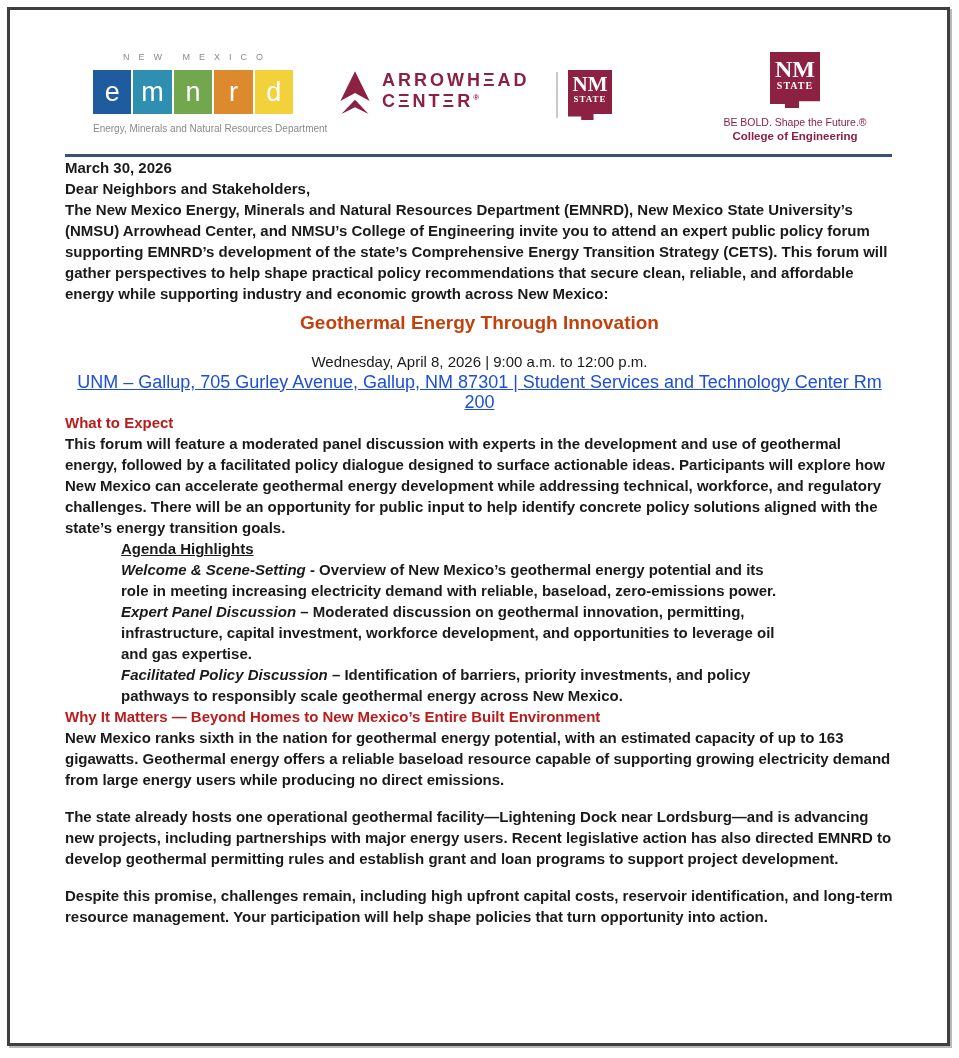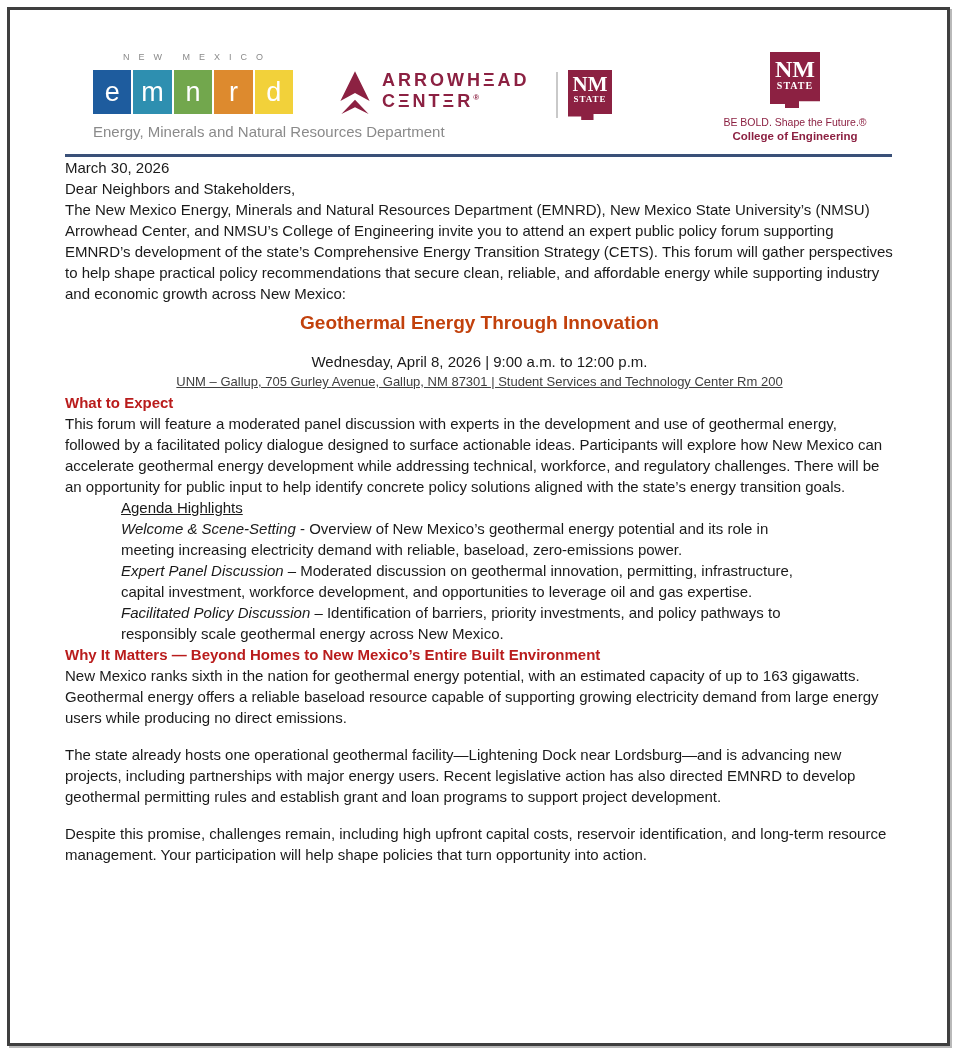--- a/index.html
+++ b/index.html
@@ -16,21 +16,21 @@
   }
   
   .header{position:relative;height:140px;}
   .emnrd{position:absolute;left:71px;top:42px;width:200px;text-align:center;padding-left:12px;}
   .emnrd-kicker{font-size:9px;letter-spacing:9px;color:#8a8a8a;margin-left:9px;}
   .emnrd-tiles{display:flex;gap:2px;margin-top:8px;}
   .emnrd-tiles .tile{
     flex:1;height:44px;display:flex;align-items:center;justify-content:center;
     color:#ffffff;font-size:27px;font-weight:400;line-height:1;
   }
-  .emnrd-caption{font-size:15px;color:#8a8a8a;margin-top:9px;white-space:nowrap;}
+  .emnrd-caption{font-size:10px;color:#8a8a8a;margin-top:9px;white-space:nowrap;}
   .arrowhead{position:absolute;left:328px;top:60px;display:flex;align-items:flex-start;gap:10px;}
   .arrowhead-icon{width:34px;height:50px;}
   .arrowhead-text{color:#8c2142;font-weight:bold;letter-spacing:3px;font-size:18px;line-height:1.15;}
   .arrowhead-text .reg{font-size:8px;letter-spacing:0;vertical-align:super;}
   .logo-divider{position:absolute;left:546px;top:62px;width:2px;height:46px;background:#c9c9c9;}
   .nm-shape{
     background:#8c2142;color:#ffffff;text-align:center;
     font-family:"Liberation Serif","DejaVu Serif",serif;font-weight:bold;
     clip-path:polygon(0 0,100% 0,100% 88%,58% 88%,58% 100%,30% 100%,30% 93%,0 93%);
   }
@@ -40,28 +40,28 @@
   .nmsu-right{position:absolute;left:700px;top:42px;width:170px;text-align:center;}
   .nm-large{width:50px;height:56px;margin:0 auto;padding-top:5px;box-sizing:border-box;}
   .nm-large .nm-big{font-size:24px;line-height:1;}
   .nm-large .nm-word{font-size:10px;letter-spacing:1px;line-height:1;}
   .nmsu-tagline{margin-top:8px;font-size:10.5px;color:#8c2142;}
   .nmsu-tagline b{font-weight:normal;}
   .nmsu-college{font-size:11.5px;color:#8c2142;font-weight:bold;margin-top:2px;}
   .rule{margin:4px 55px 0 55px;height:3px;background:#3a5078;}
   
   .content{padding:0 53px 0 55px;font-size:15px;line-height:21px;}
-  .content p{margin:0;}
+  .content p{margin:0;font-weight:bold;}
   .date{margin-top:37px;}
   .salutation{margin-top:49px;}
   .intro{margin-top:9px;}
   .event{text-align:center;margin-top:7px;}
   .event-title{color:#c2410c;font-weight:bold;font-size:19px;line-height:24px;}
   .event-when{font-size:15px;line-height:20px;margin-top:17px;}
-  .event-where{color:#404040;text-decoration:underline;font-size:13px;line-height:20px;cursor:pointer;}
+  .event-where{color:#1d4ed8;text-decoration:underline;font-size:18px;line-height:20px;cursor:pointer;}
   .sec-heading{color:#b91c1c;font-weight:bold;}
   .expect-heading{margin-top:17px;}
   .agenda{margin-left:56px;margin-right:100px;}
   .agenda-heading{margin-top:11px;text-decoration:underline;}
   .agenda-item{margin-top:10px;}
   .agenda-item .lead{font-style:italic;}
   .why-heading{margin-top:30px;}
   .p-gap{margin-top:16px !important;}
 </style>
 </head>

